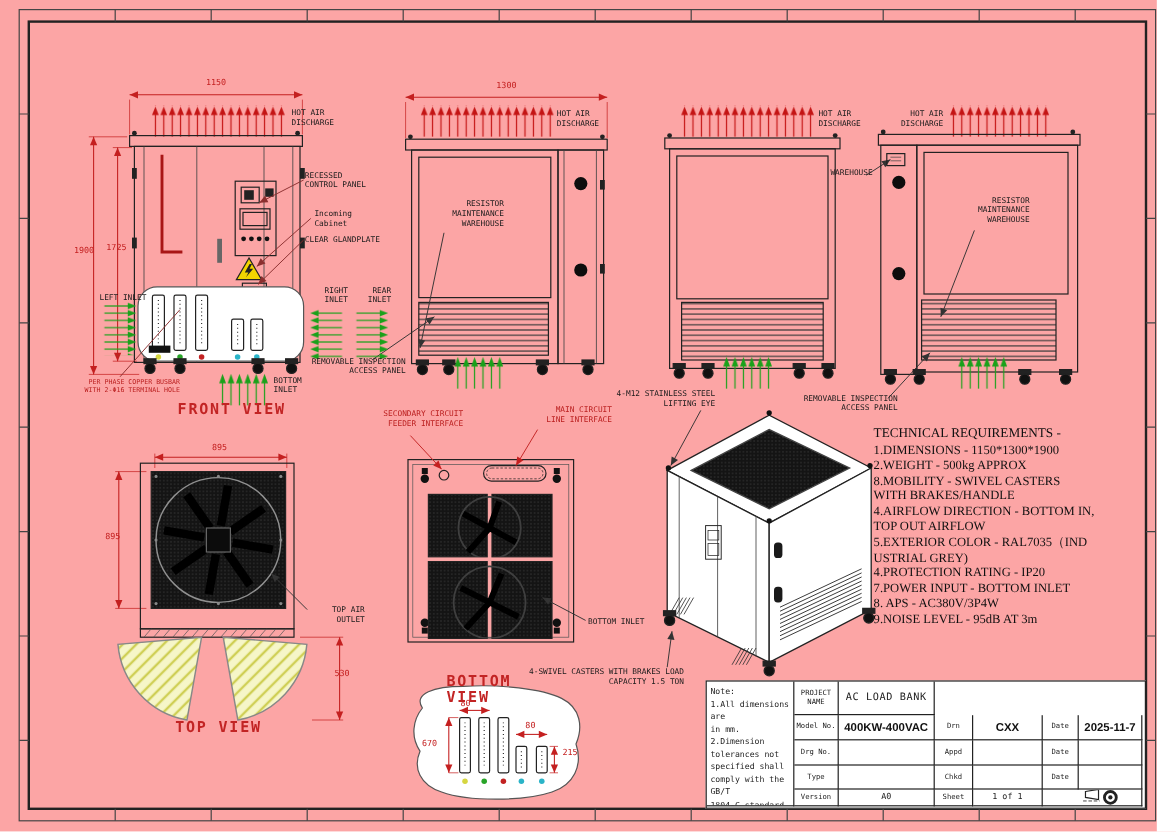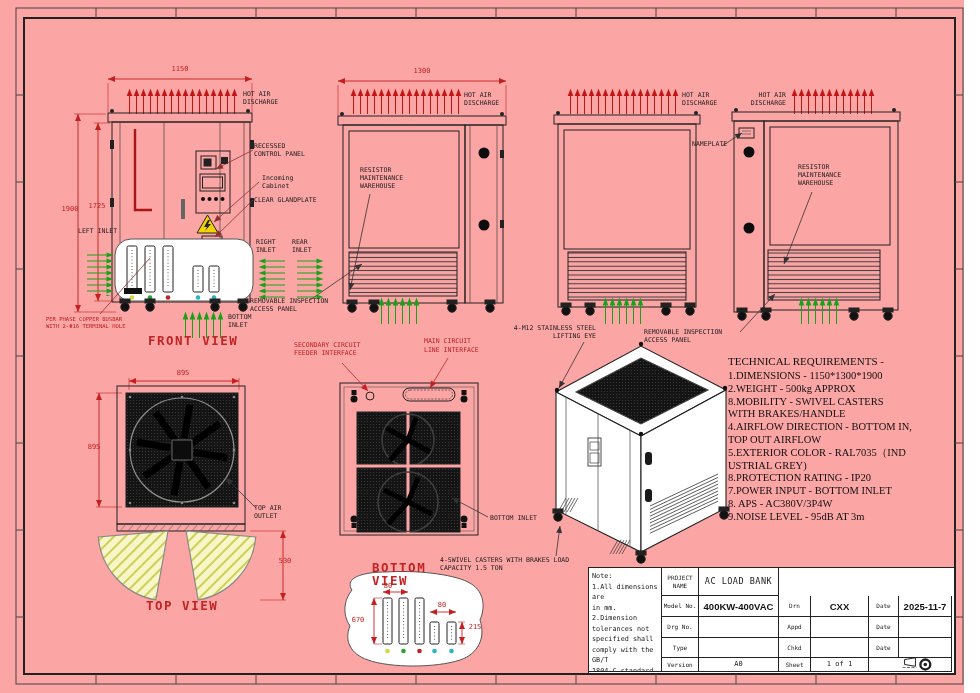--- a/index.html
+++ b/index.html
@@ -1,19 +1,19 @@
 <!DOCTYPE html>
 <html><head>
 <meta charset="utf-8">
 <style>
   html,body{margin:0;padding:0;background:#fff}
   #page{position:relative;width:964px;height:693px;background:#fca5a5;overflow:hidden;
         font-family:"DejaVu Sans Mono",monospace}
   svg{position:absolute;left:0;top:0}
-  .lab{position:absolute;font:6.5px/1.25 "DejaVu Sans Mono",monospace;color:#1b1b1b;text-align:left}
+  .lab{position:absolute;font:6.5px/1.25 "DejaVu Sans Mono",monospace;color:#1b1b1b;text-align:right}
   .left{text-align:left}.right{text-align:right}
   .red{color:#bb2020}
   .tiny{font-size:5.5px;line-height:1.35}
   .pre{white-space:pre-line}
   .u{}
   .vtitle{position:absolute;font:bold 12.5px/1 "DejaVu Sans Mono",monospace;color:#c22424;
           letter-spacing:1.5px;}
   .dim{position:absolute;font:7px/1 "DejaVu Sans Mono",monospace;color:#c42020;text-align:center}
   .tr-block{position:absolute;left:728px;top:354px;width:232px}
   .tr-h{font:11px/1.45 "Liberation Serif",serif;color:#101010}
@@ -345,35 +345,35 @@
   </g>
 </svg>
 
 <div class="dim" style="left:114px;top:66px;width:132px">1150</div>
 <div class="lab left" style="left:243px;top:90px;width:46px">HOT AIR DISCHARGE</div>
 <div class="lab left" style="left:254px;top:142px;width:60px">RECESSED CONTROL PANEL</div>
 <div class="lab left" style="left:262px;top:174px;width:40px">Incoming Cabinet</div>
 <div class="lab left" style="left:254px;top:196px;width:80px">CLEAR GLANDPLATE</div>
 <div class="dim" style="left:58px;top:206px;width:24px">1900</div>
 <div class="dim" style="left:84px;top:203px;width:26px">1725</div>
-<div class="lab" style="left:78px;top:227px;width:44px">LEFT INLET</div>
+<div class="lab" style="left:78px;top:244px;width:44px">LEFT INLET</div>
 <div class="lab" style="left:256px;top:238px;width:34px">RIGHT INLET</div>
 <div class="lab" style="left:292px;top:238px;width:34px">REAR INLET</div>
 <div class="lab" style="left:250px;top:297px;width:88px">REMOVABLE INSPECTION ACCESS PANEL</div>
 <div class="lab red tiny pre" style="left:46px;top:316px;width:104px">PER PHASE COPPER BUSBAR
 WITH 2-Φ16 TERMINAL HOLE</div>
 <div class="lab left" style="left:228px;top:313px;width:40px">BOTTOM INLET</div>
 <div class="vtitle" style="left:148px;top:335px;width:96px">FRONT VIEW</div>
 
 <div class="dim" style="left:356px;top:68px;width:132px">1300</div>
 <div class="lab left" style="left:464px;top:91px;width:46px">HOT AIR DISCHARGE</div>
 <div class="lab" style="left:360px;top:166px;width:60px">RESISTOR MAINTENANCE WAREHOUSE</div>
 
 <div class="lab left" style="left:682px;top:91px;width:46px">HOT AIR DISCHARGE</div>
-<div class="lab left" style="left:692px;top:140px;width:44px">NAMEPLATE</div>
+<div class="lab left" style="left:692px;top:140px;width:44px">WAREHOUSE</div>
 
 <div class="lab right" style="left:740px;top:91px;width:46px">HOT AIR DISCHARGE</div>
 <div class="lab" style="left:798px;top:163px;width:60px">RESISTOR MAINTENANCE WAREHOUSE</div>
 <div class="lab" style="left:644px;top:328px;width:104px">REMOVABLE INSPECTION ACCESS PANEL</div>
 
 <div class="dim" style="left:128px;top:370px;width:110px">895</div>
 <div class="dim" style="left:82px;top:444px;width:24px">895</div>
 <div class="lab" style="left:254px;top:504px;width:50px">TOP AIR OUTLET</div>
 <div class="dim" style="left:272px;top:558px;width:26px">530</div>
 <div class="vtitle" style="left:146px;top:600px;width:96px">TOP VIEW</div>
@@ -394,21 +394,21 @@
 <div class="tr-block">
   <div class="tr-h">TECHNICAL REQUIREMENTS -</div>
   <div class="tr-l">1.DIMENSIONS - 1150*1300*1900</div>
   <div class="tr-l">2.WEIGHT - 500kg APPROX</div>
   <div class="tr-l">8.MOBILITY - SWIVEL CASTERS</div>
   <div class="tr-l">WITH BRAKES/HANDLE</div>
   <div class="tr-l">4.AIRFLOW DIRECTION - BOTTOM IN,</div>
   <div class="tr-l">TOP OUT AIRFLOW</div>
   <div class="tr-l">5.EXTERIOR COLOR - RAL7035（IND</div>
   <div class="tr-l">USTRIAL GREY)</div>
-  <div class="tr-l">8.PROTECTION RATING - IP20</div>
+  <div class="tr-l">4.PROTECTION RATING - IP20</div>
   <div class="tr-l">7.POWER INPUT - BOTTOM INLET</div>
   <div class="tr-l">8. APS - AC380V/3P4W</div>
   <div class="tr-l">9.NOISE LEVEL - 95dB AT 3m</div>
 </div>
 
 <div id="tblock">
   <div class="tb-c tb-note">Note:
 1.All dimensions are
 in mm.
 2.Dimension

